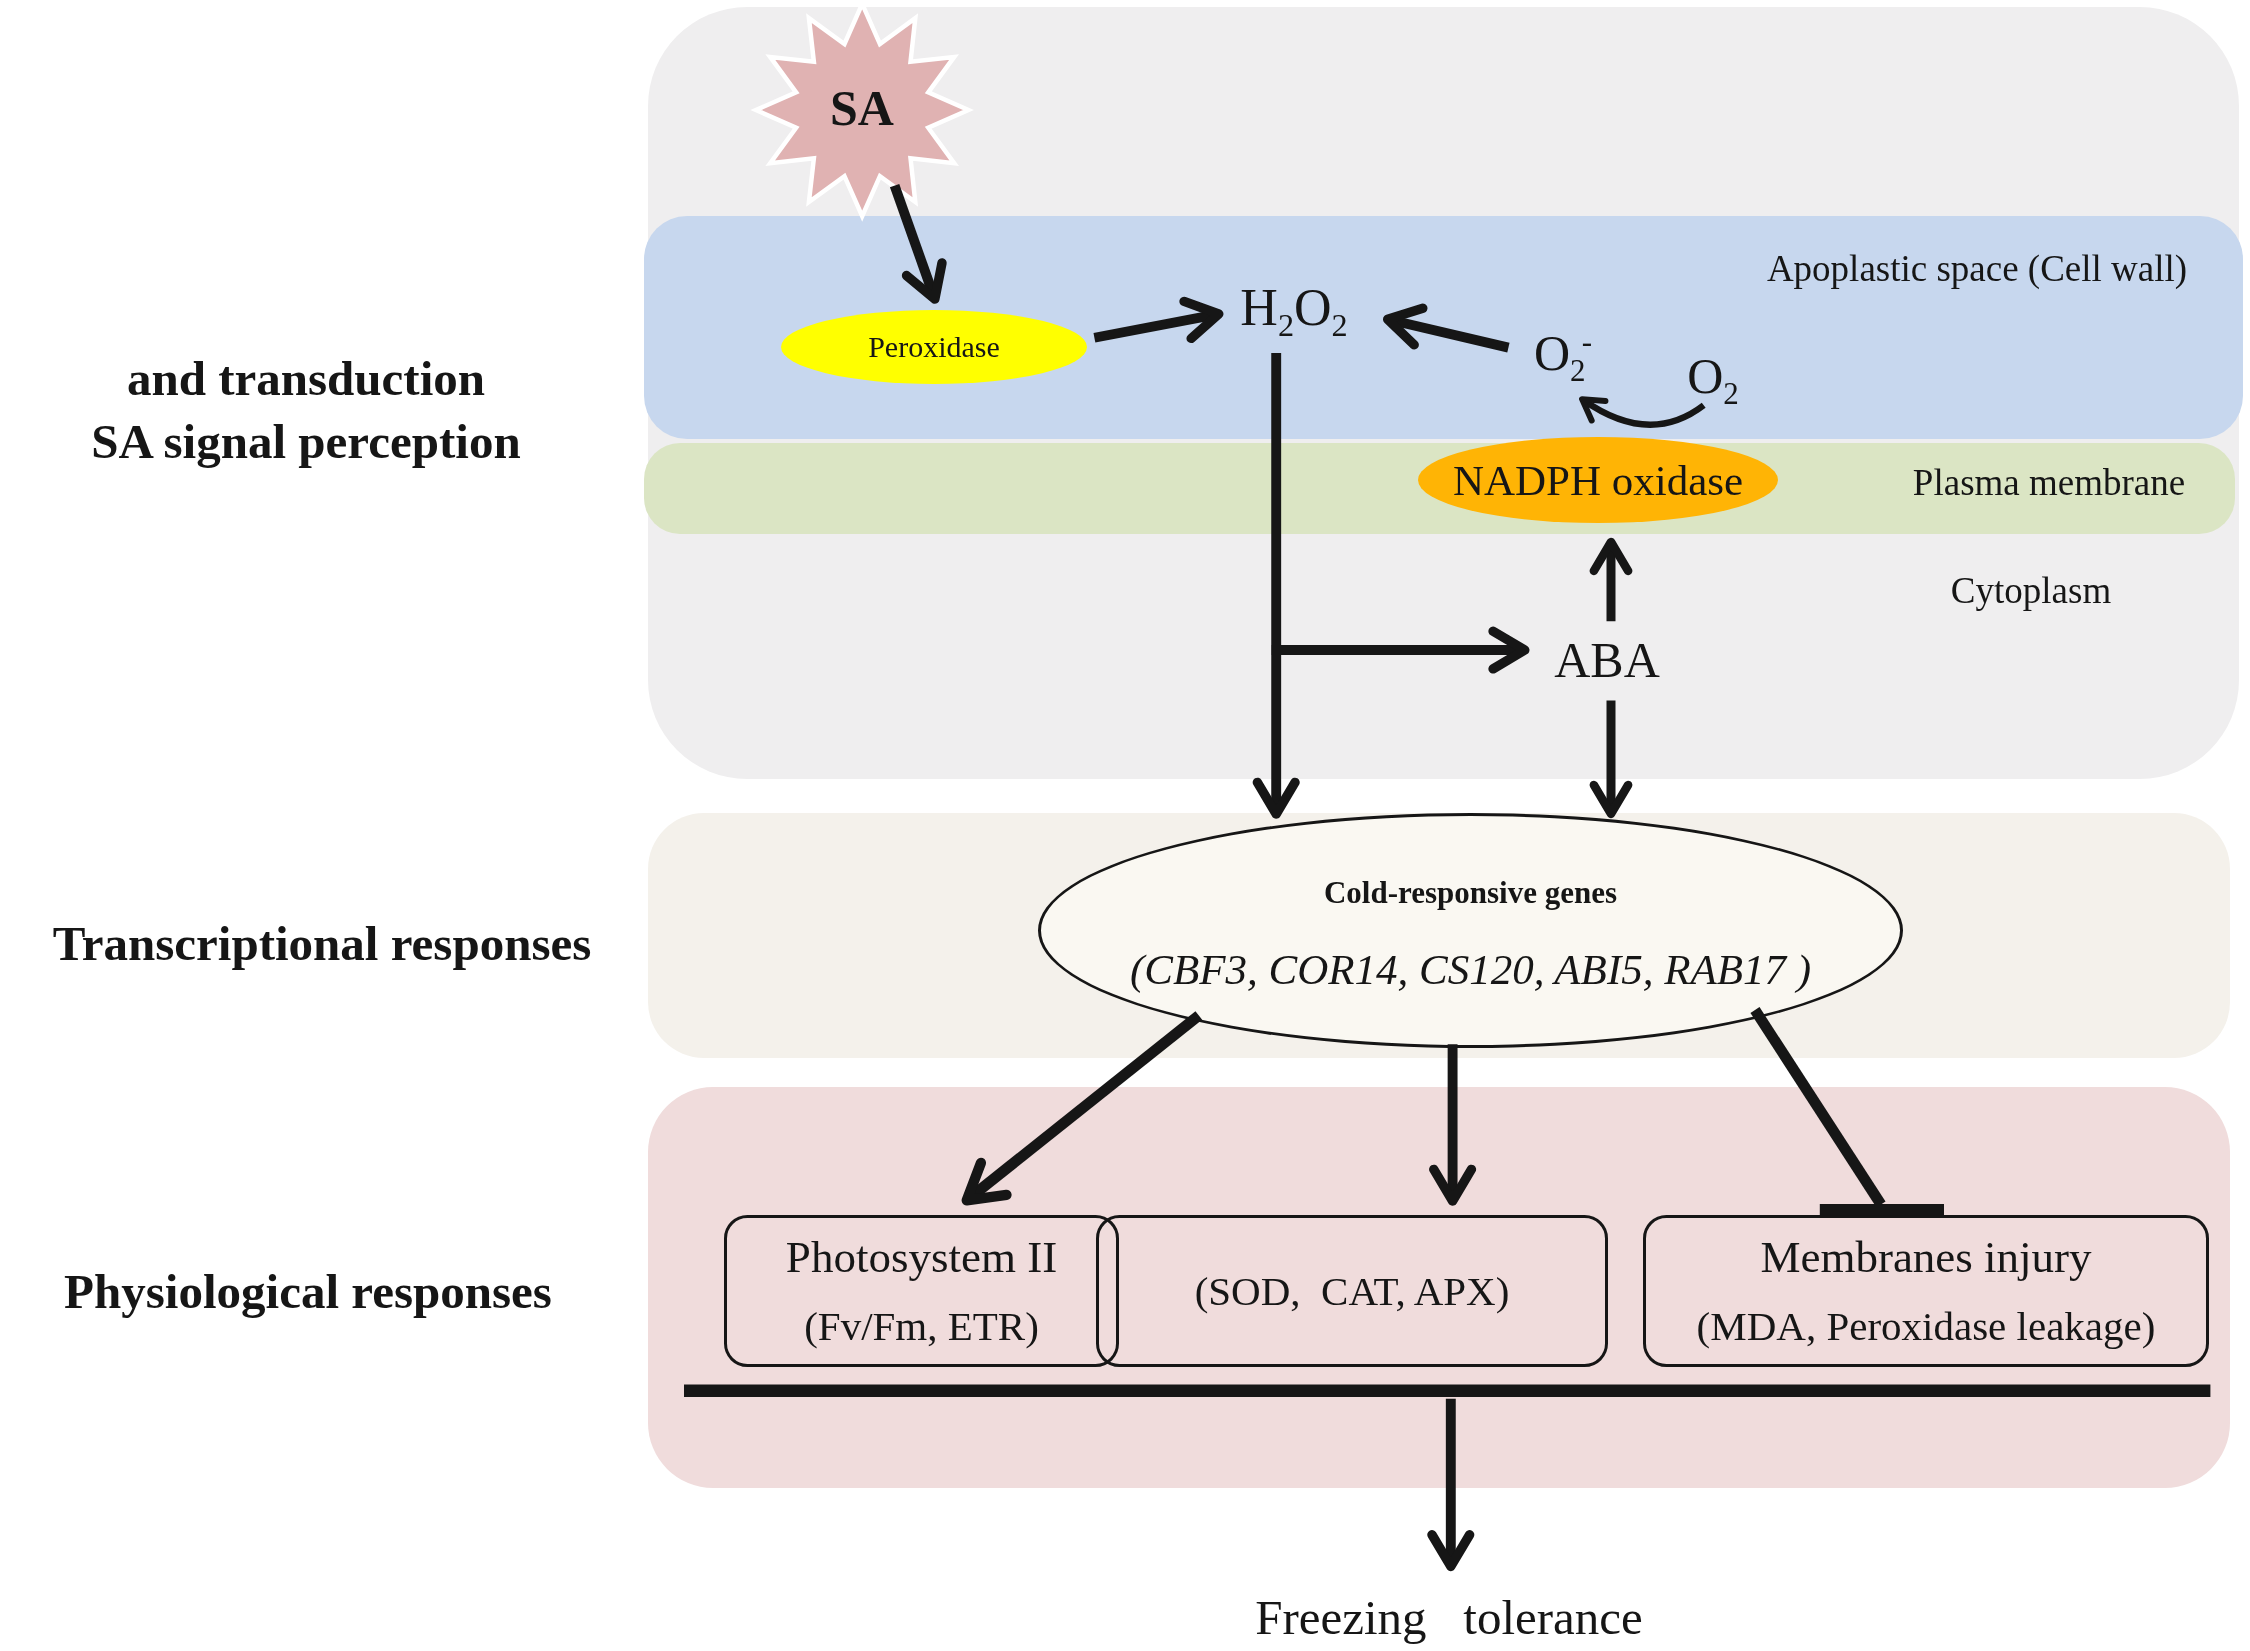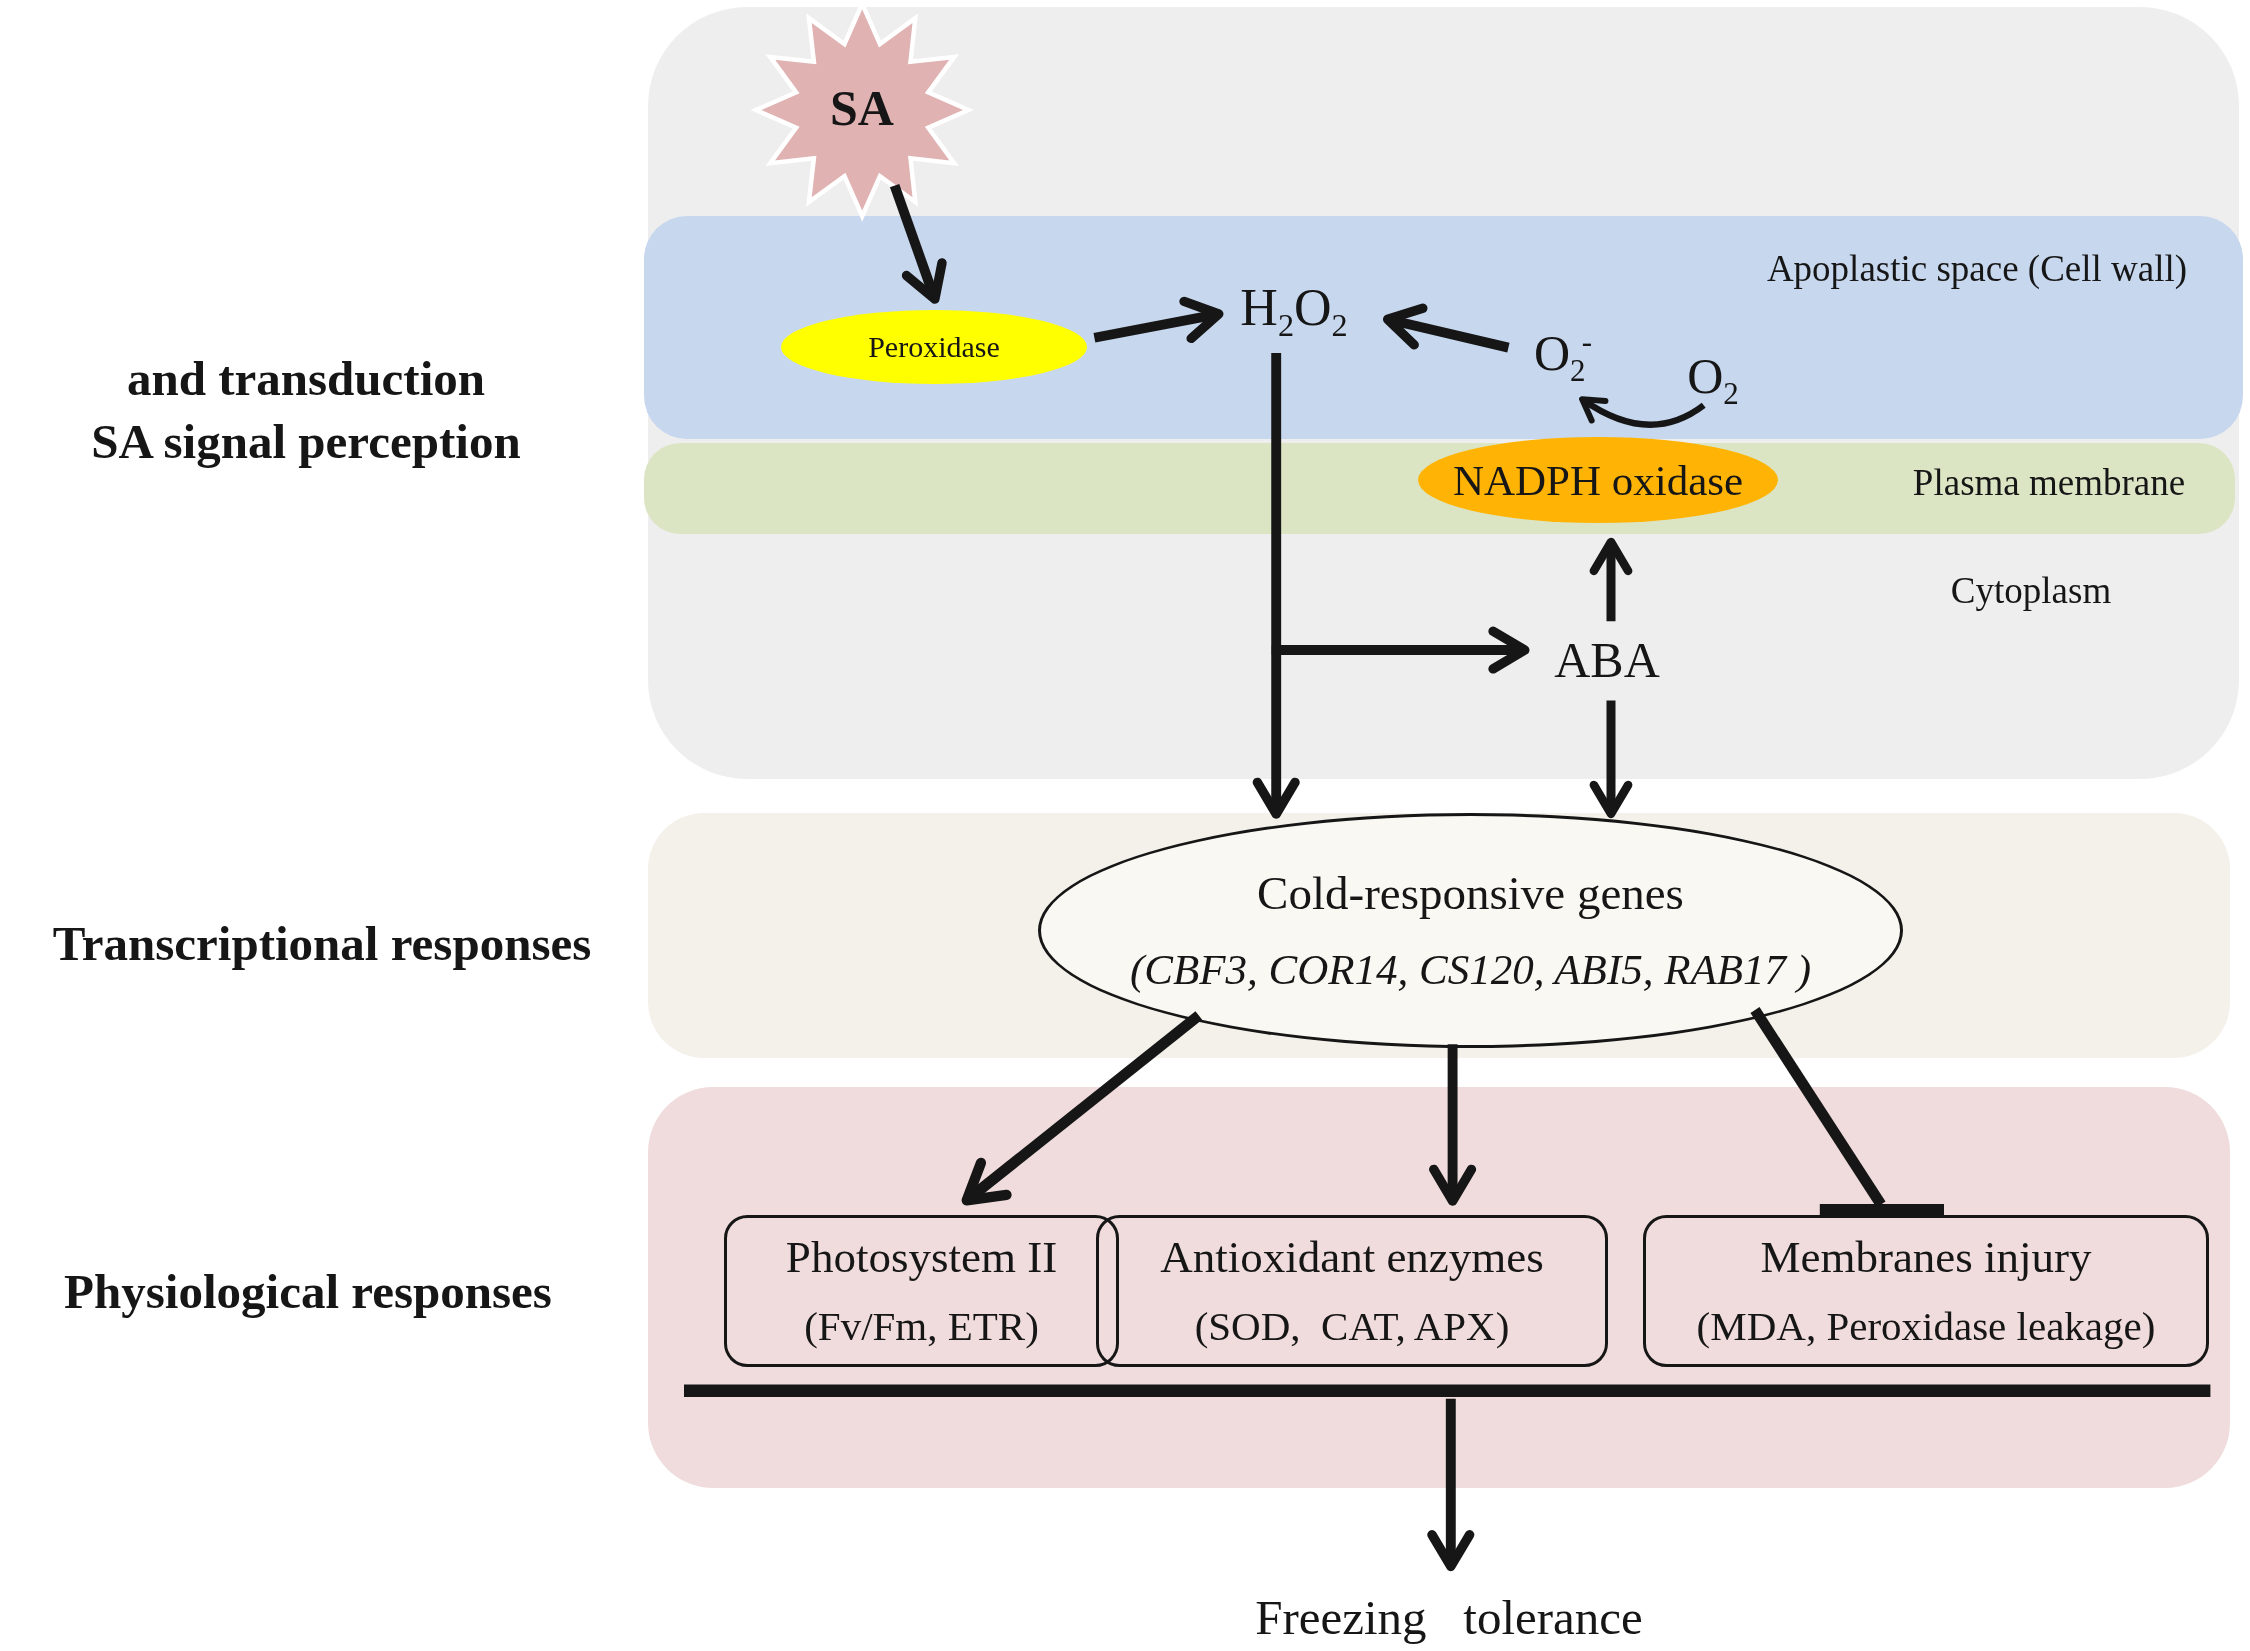--- a/index.html
+++ b/index.html
@@ -20,21 +20,21 @@
   .molecule{font-size:50px;}
   .formula sub{font-size:.62em;}
   .formula sup{font-size:.62em;margin-left:-0.12em;}
 
   .ellipse-node{position:absolute;display:flex;align-items:center;justify-content:center;
     border-radius:50%;text-align:center;}
   .peroxidase{background:var(--c-peroxidase_fill);font-size:30px;}
   .nadph{background:var(--c-nadph_fill);font-size:43px;}
   .genes-ellipse{background:var(--c-genes_ellipse_fill);border:3.6px solid var(--c-ink);
     flex-direction:column;gap:23.4px;}
-  .genes-title{font-size:47px;line-height:56px;}
+  .genes-title{font-size:31px;line-height:56px;font-weight:bold;}
   .genes-list{font-style:italic;font-size:43px;line-height:52px;}
 
   .response-box{position:absolute;border:3.6px solid var(--c-ink);border-radius:23.4px;
     display:flex;flex-direction:column;align-items:center;justify-content:center;gap:21.6px;
     background:transparent;}
   .response-title{font-size:45px;line-height:50px;white-space:pre;}
   .response-detail{font-size:41px;line-height:47px;white-space:pre;}
 
   .outcome{font-size:49px;white-space:pre;}
 
@@ -82,21 +82,20 @@
   <div class="ellipse-node genes-ellipse" style="left:1038px;top:813px;width:859px;height:229px;">
     <div class="genes-title">Cold-responsive genes</div>
     <div class="genes-list">(CBF3, COR14, CS120, ABI5, RAB17 )</div>
   </div>
 
   <div class="response-box" style="left:684px;top:1215px;width:389px;height:146px;margin-left:40px;">
     <div class="response-title">Photosystem II</div>
     <div class="response-detail">(Fv/Fm, ETR)</div>
   </div>
   <div class="response-box" style="left:1096px;top:1215px;width:506px;height:146px;">
-    <div class="response-title">Antioxidant enzymes</div>
     <div class="response-detail">(SOD,  CAT, APX)</div>
   </div>
   <div class="response-box" style="left:1643px;top:1215px;width:560px;height:146px;">
     <div class="response-title">Membranes injury</div>
     <div class="response-detail">(MDA, Peroxidase leakage)</div>
   </div>
 
   <div class="centered outcome" style="left:1449px;top:1617px;">Freezing   tolerance</div>
 
   <svg class="overlay" viewBox="0 0 2500 1835">

